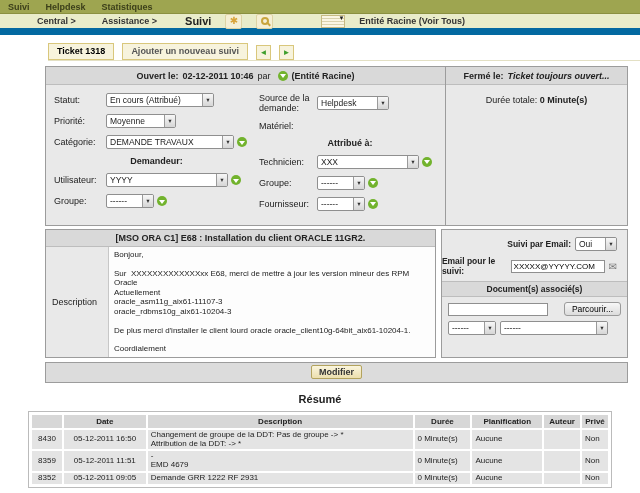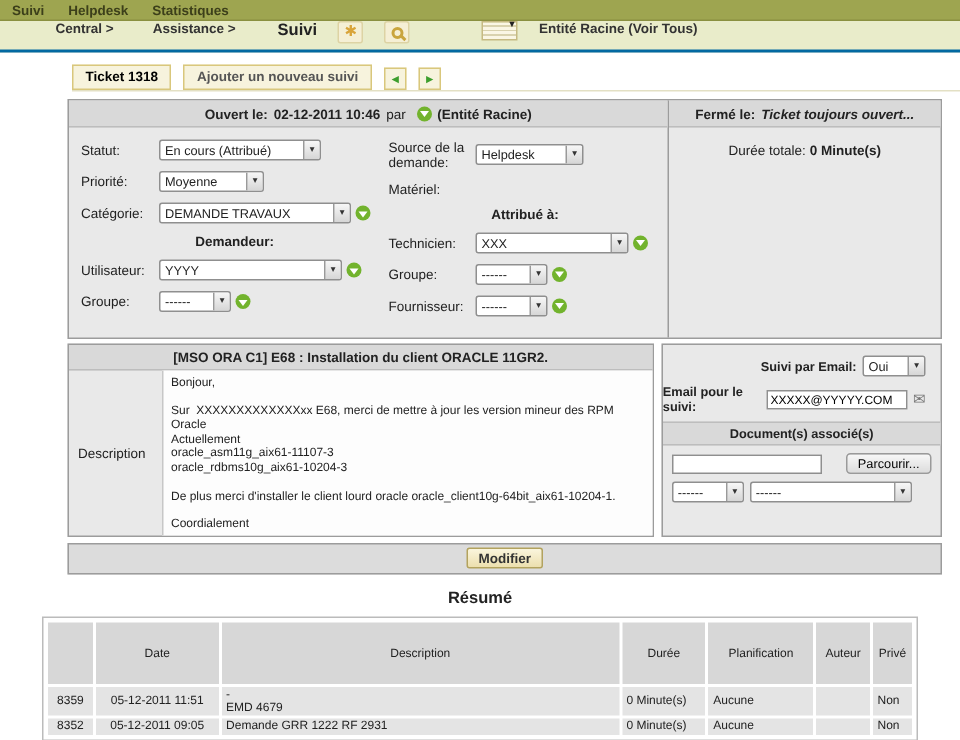--- a/index.html
+++ b/index.html
@@ -4,21 +4,21 @@
 <style>
   * { margin:0; padding:0; box-sizing:border-box; }
   html,body { width:640px; background:#fff; font-family:"Liberation Sans", sans-serif; color:#222; }
   body { position:relative; min-height:493px; font-size:9px; }
 
   
   .menubar { height:14px; background:#9ea550; display:flex; align-items:center; gap:16px; padding-left:8px; border-bottom:1px solid #8a9040; }
   .menubar .mitem { font-weight:bold; font-size:9px; color:#3c3f1a; cursor:pointer; }
 
   
-  .crumbbar { height:21px; background:#e9ecca; display:flex; border-bottom:2px solid #0369a1; }
+  .crumbbar { height:21px; background:#e9ecca; display:flex; align-items:center; border-bottom:7px solid #0369a1; }
   .crumb { font-weight:bold; font-size:9px; color:#333; }
   .crumb.c1 { margin-left:37px; }
   .crumb.c2 { margin-left:26px; }
   .page-title { margin-left:28px; font-weight:bold; font-size:11px; color:#222; }
   .toolbtn { margin-left:14px; width:17px; height:15px; background:#f5efd5; border:1px solid #ddd3a4; border-radius:2px; display:flex; align-items:center; justify-content:center; cursor:pointer; }
   .star-glyph { color:#d9a43a; font-size:10px; line-height:10px; }
   .mag { position:relative; width:8px; height:8px; border:2px solid #c9a53e; border-radius:50%; }
   .mag::after { content:""; position:absolute; width:5px; height:2px; background:#c9a53e; transform:rotate(45deg); right:-4px; bottom:-2px; }
   .entity-sel { margin-left:48px; width:24px; height:13px; border:1px solid #c6ba82; background:
       repeating-linear-gradient(#faf6e4 0 2px, #d9d2ae 2px 3px); position:relative; cursor:pointer; }
@@ -81,21 +81,21 @@
   .docrow { display:flex; align-items:center; gap:4px; padding:0 6px; margin-bottom:5px; }
   .browse-btn { border:1px solid #9a9a9a; border-radius:3px; background:linear-gradient(#f7f7f7,#dcdcdc); font-size:8.5px; padding:1px 7px; cursor:pointer;margin-left:12px; }
 
   .modify-band { margin-top:4px; border:1px solid #9c9c9c; background:#dcdcdc; text-align:center; padding:2px 0 3px; }
   .modify-btn { border:1px solid #b3a35e; background:linear-gradient(#faf5dd,#ecdfae); font-weight:bold; font-size:9px; padding:1px 7px; border-radius:2px; cursor:pointer; color:#333; }
 
   
   .resume-heading { text-align:center; font-weight:bold; font-size:11px; margin:10px 0 6px; }
   .sum-wrap { margin-left:28px; width:584px; border:1px solid #bbb; background:#fff; padding:1px; }
   table.sum { width:100%; border-spacing:2px; border-collapse:separate; }
-  table.sum th { background:#d7d7d7; font-weight:normal; font-size:8px; padding:16px 2px; text-align:center; }
+  table.sum th { background:#d7d7d7; font-weight:bold; font-size:8px; padding:2px 2px; text-align:center; }
   table.sum td { background:#e4e4e4; font-size:8px; line-height:1.1; padding:1px 3px; vertical-align:middle; }
   td.c-id { text-align:center; width:30px; }
   td.c-date { text-align:center; width:82px; white-space:nowrap; }
   td.c-desc { width:268px; white-space:pre-wrap; }
   td.c-dur { width:56px; white-space:nowrap; }
   td.c-plan { width:70px; }
   td.c-aut { width:36px; color:#d9c9a0; }
   td.c-priv { width:26px; }
 </style>
 </head>
@@ -303,20 +303,30 @@
         <th></th>
         <th>Date</th>
         <th>Description</th>
         <th>Durée</th>
         <th>Planification</th>
         <th>Auteur</th>
         <th>Privé</th>
       </tr>
     </thead>
     <tbody>
+      <tr>
+        <td class="c-id">8430</td>
+        <td class="c-date">05-12-2011 16:50</td>
+        <td class="c-desc">Changement de groupe de la DDT: Pas de groupe -&gt; *
+Attribution de la DDT: -&gt; *</td>
+        <td class="c-dur">0 Minute(s)</td>
+        <td class="c-plan">Aucune</td>
+        <td class="c-aut"></td>
+        <td class="c-priv">Non</td>
+      </tr>
       <tr>
         <td class="c-id">8359</td>
         <td class="c-date">05-12-2011 11:51</td>
         <td class="c-desc">-
 EMD 4679</td>
         <td class="c-dur">0 Minute(s)</td>
         <td class="c-plan">Aucune</td>
         <td class="c-aut"></td>
         <td class="c-priv">Non</td>
       </tr>

